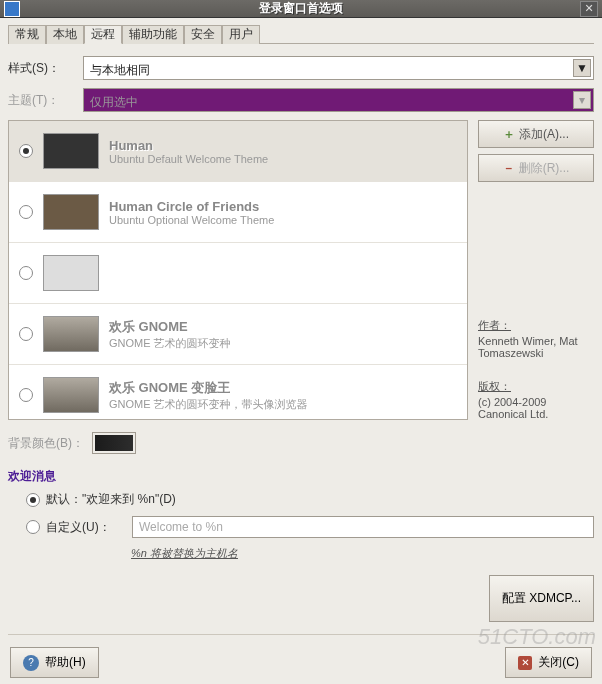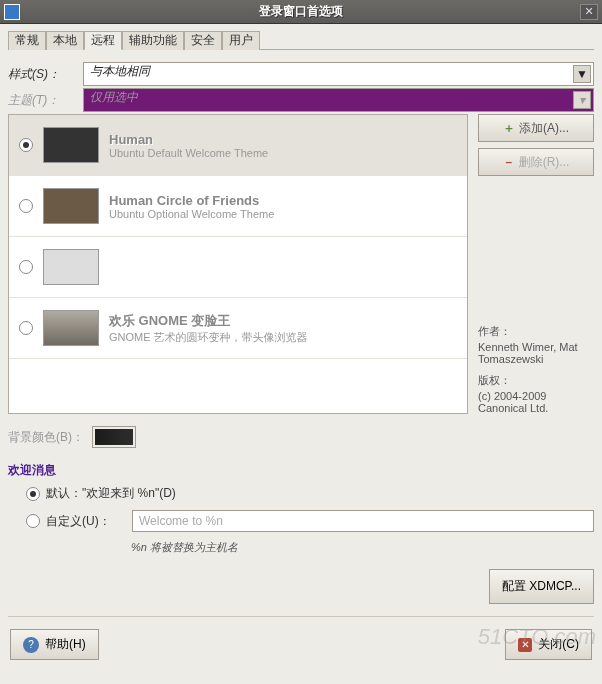--- a/index.html
+++ b/index.html
@@ -70,31 +70,30 @@
     color: #333;
   }
   .tab.active {
     background: #eeece7;
     top: 1px;
     border-bottom: 1px solid #eeece7;
   }
   .formrow {
     display: flex;
     align-items: center;
-    margin-bottom: 2px;
-    font-style: italic;
+    margin-bottom: 8px;
   }
   .formrow label { width: 75px; color: #333; }
   .select {
     flex: 1;
     height: 24px;
     border: 1px solid #a09a90;
     background: #fff;
     display: flex;
-    align-items: flex-start;
+    align-items: flex-end;
     padding: 0 6px;
     position: relative;
     color: #222;
   }
   .select .arrow {
     position: absolute;
     right: 2px;
     top: 2px;
     bottom: 2px;
     width: 18px;
@@ -170,43 +169,43 @@
     color: #555;
     padding: 0 6px;
   }
   .btn.disabled { color: #aaa; }
   .btn .icon { width: 12px; height: 12px; display:flex; align-items:center; justify-content:center;}
   .metabox {
     margin-top: auto;
     font-size: 11px;
     color: #555;
   }
-  .metabox .lbl { margin-top: 8px; color: #555;}
+  .metabox .lbl { margin-top: 20px; color: #555; text-decoration: underline;}
   .metabox .val { margin-top: 2px; }
   .bgrow { display:flex; align-items:center; margin-top:12px; gap:8px;}
   .colorchip {
     width: 44px; height: 22px;
     border: 1px solid #a09a90;
     background: linear-gradient(to right, #1a1a1a, #2e2e2e);
     box-shadow: inset 0 0 0 2px #eeece7;
   }
   .section-title { font-weight: bold; margin-top: 14px; margin-bottom: 6px; color:#4c1d95;}
   .welcome-opts { padding-left: 18px; display:flex; flex-direction:column; gap:8px;}
   .wo-line { display:flex; align-items:center; gap:6px;}
   .wo-line .txt { color:#333; }
   .textfield {
     flex:1; height:22px; border:1px solid #a09a90;
     background:#fff; color:#aaa; padding:0 6px; display:flex; align-items:center;
   }
-  .hint { font-style: italic; color:#555; margin-left: 105px; font-size:11px;}
+  .hint { font-style: italic; color:#555; margin-left: 105px; font-size:11px;text-decoration:underline;}
   .configrow { display:flex; justify-content:flex-end; margin-top:14px;}
   .configbtn {
     border: 1px solid #a09a90;
     background: linear-gradient(#f5f3ee, #ddd8cf);
-    padding: 8px 12px;
+    padding: 14px 12px;
     font-size: 12px;
   }
   .sep { height:1px; background:#ccc7bd; margin:12px 0;}
   .footer { display:flex; justify-content:space-between; padding: 0 2px;}
   .footer .fbtn {
     border: 1px solid #a09a90;
     background: linear-gradient(#f5f3ee, #ddd8cf);
     padding: 6px 12px;
     display:flex; align-items:center; gap:6px;
   }
@@ -278,20 +277,28 @@
             </div>
           </div>
           <div class="themeitem">
             <div class="radio"></div>
             <div class="thumb" style="background:#ddd"></div>
           </div>
           <div class="themeitem">
             <div class="radio"></div>
             <div class="thumb blue"></div>
             <div class="txt">
+              <span class="name">欢乐 GNOME</span>
+              <span class="desc">GNOME 艺术的圆环变种</span>
+            </div>
+          </div>
+          <div class="themeitem">
+            <div class="radio"></div>
+            <div class="thumb blue"></div>
+            <div class="txt">
               <span class="name">欢乐 GNOME 变脸王</span>
               <span class="desc">GNOME 艺术的圆环变种，带头像浏览器</span>
             </div>
           </div>
 
         </div>
       </div>
 
       <div class="sidecol">
         <div class="btn">

